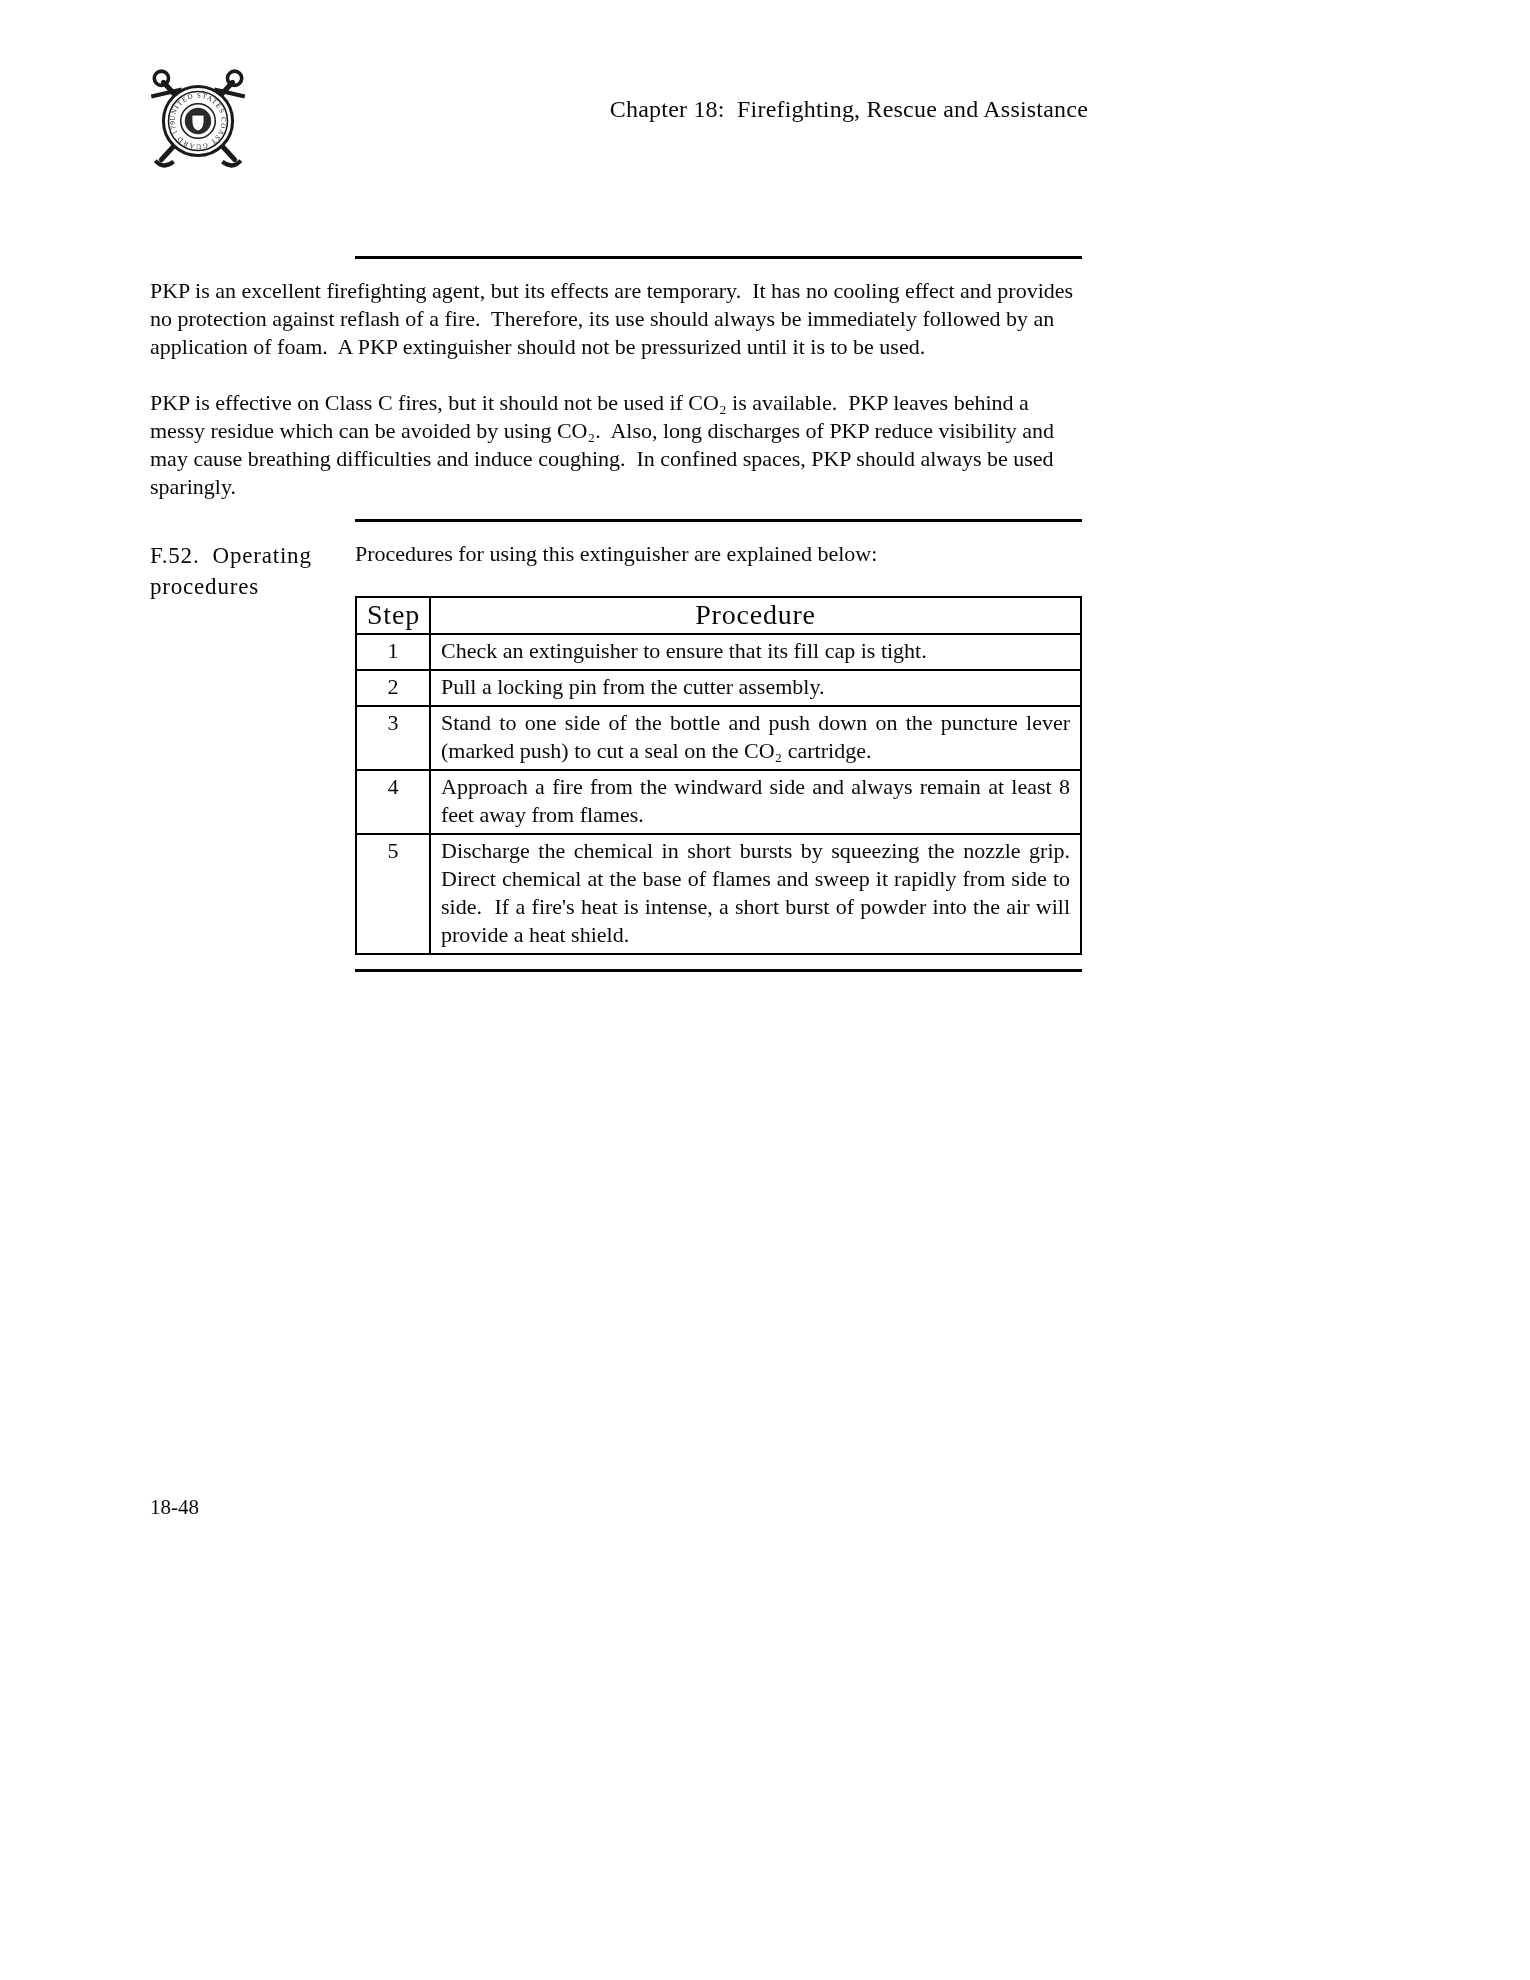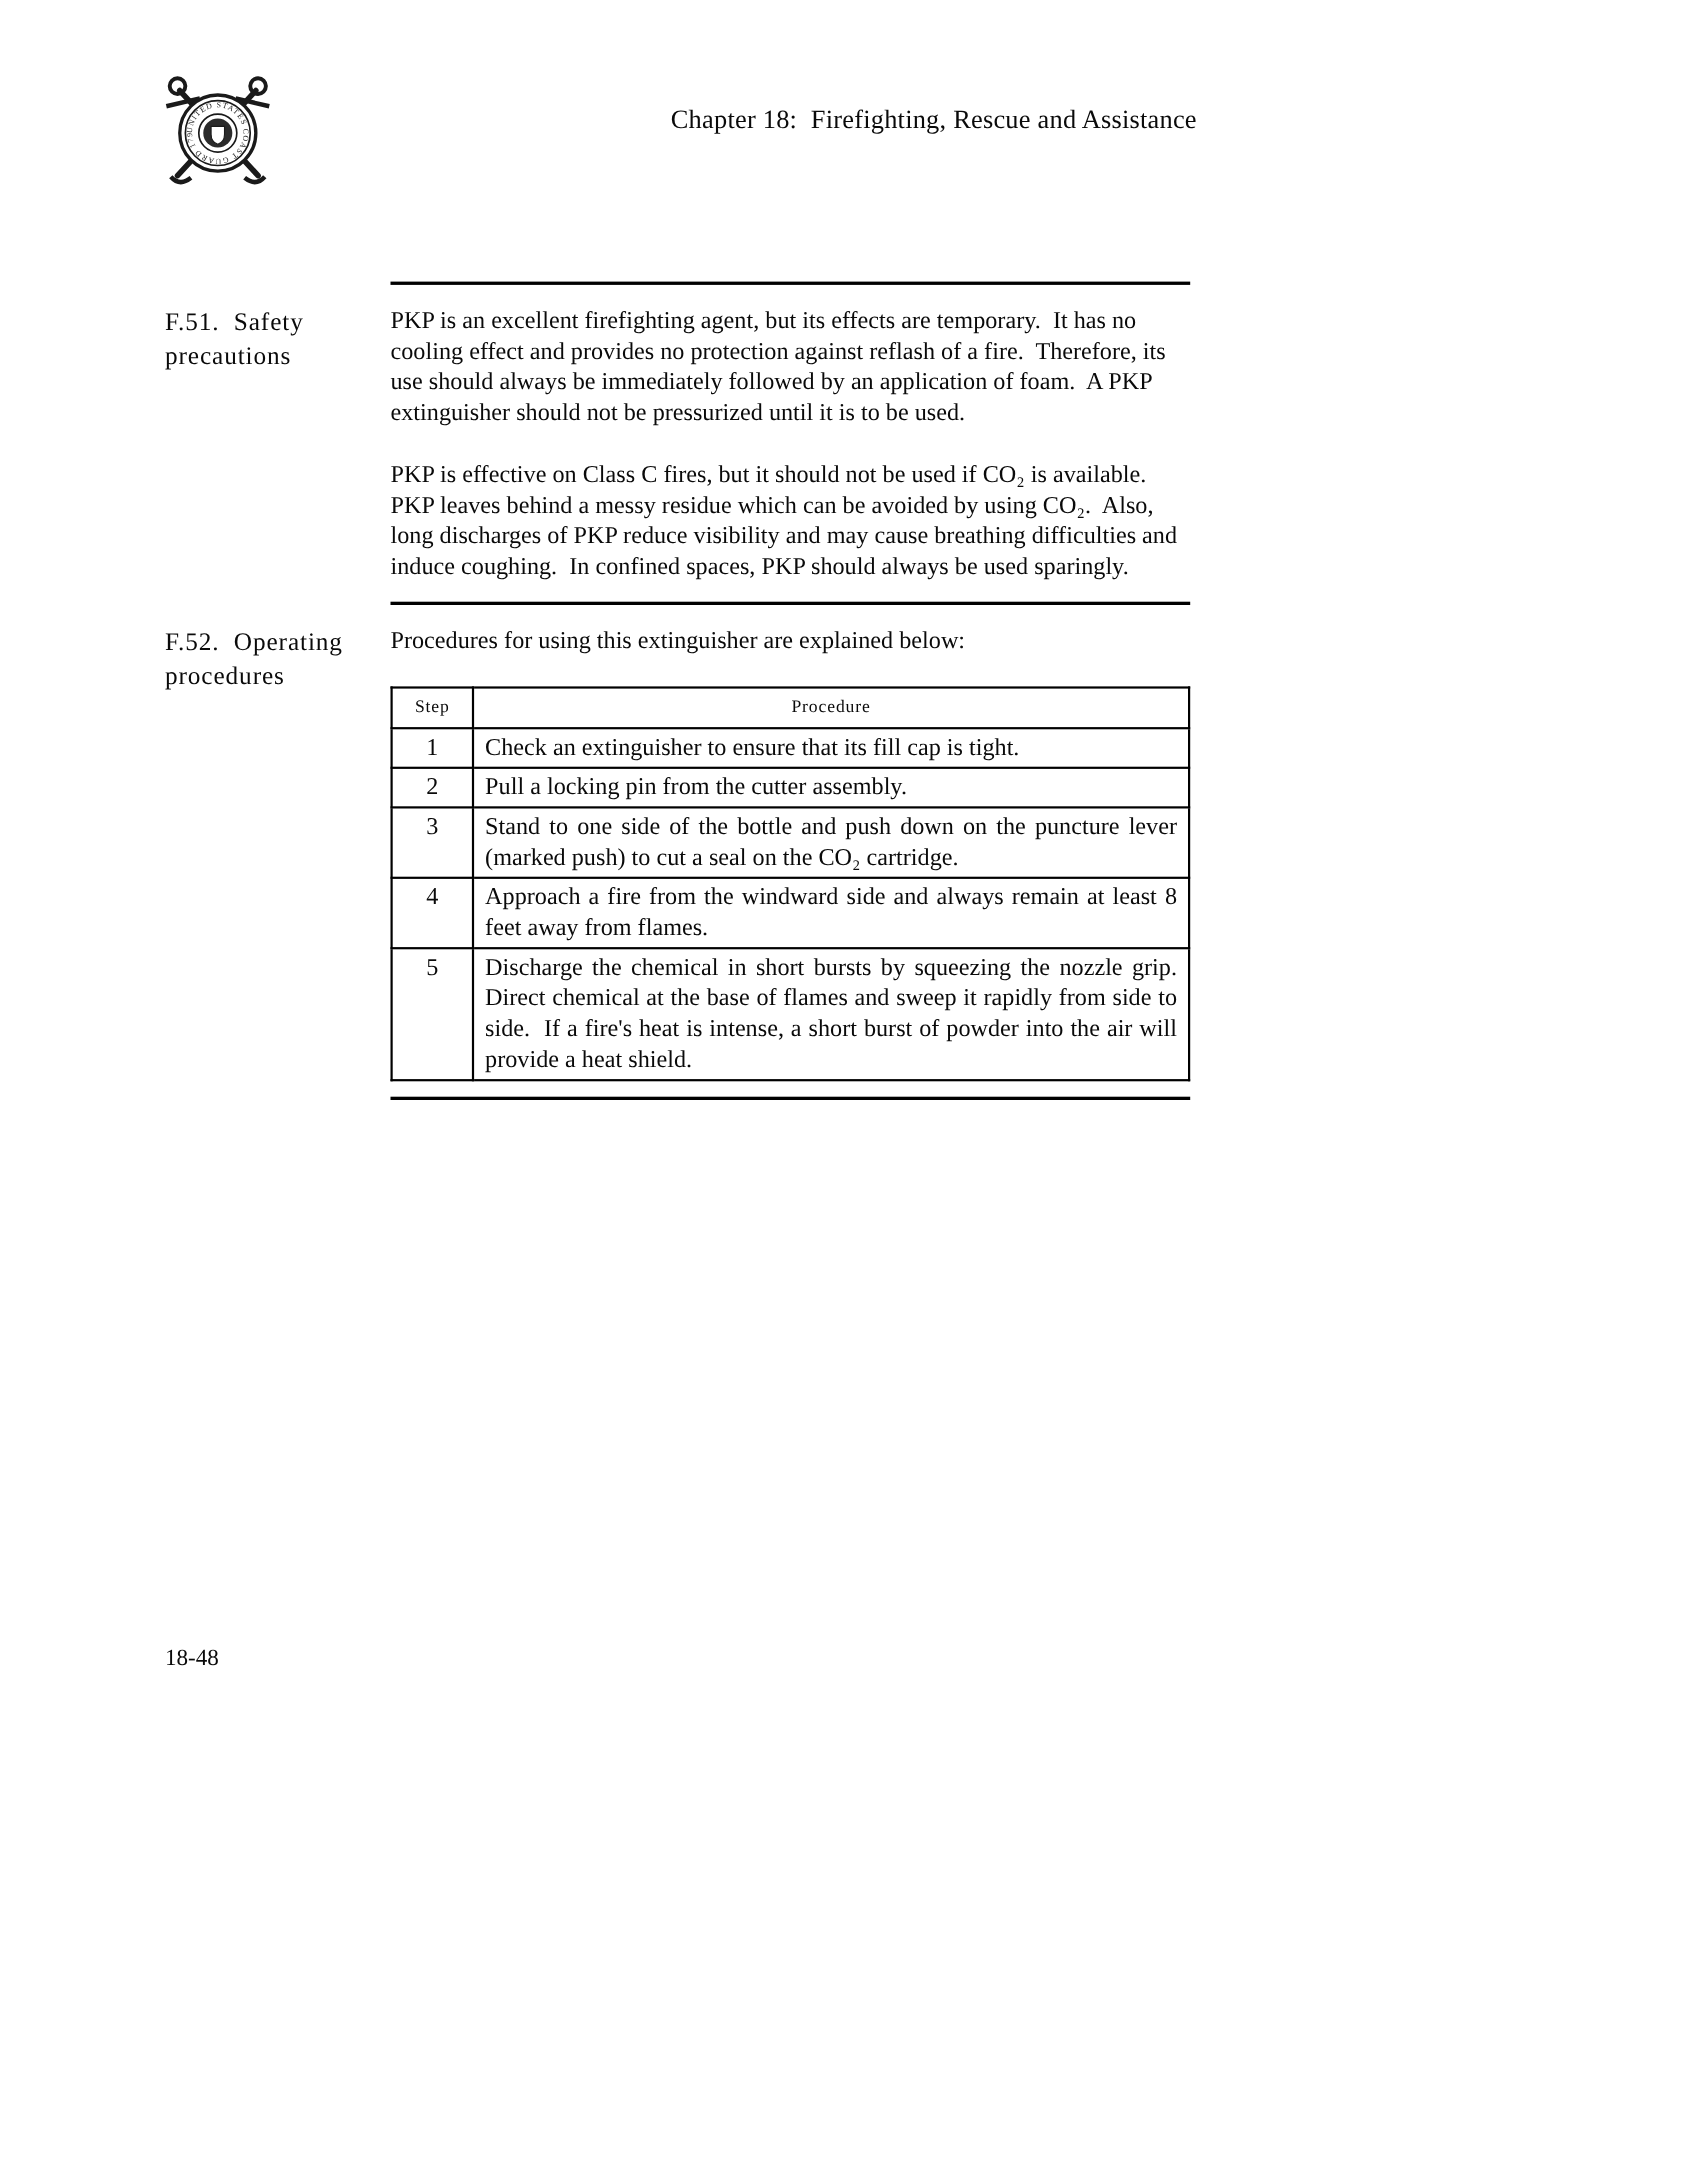--- a/index.html
+++ b/index.html
@@ -84,21 +84,21 @@
   table.procedure-table th,
   table.procedure-table td {
     border: 2px solid #000;
     padding: 2px 10px 4px 10px;
     font-size: 22px;
     line-height: 28px;
     vertical-align: top;
   }
   table.procedure-table th {
     font-weight: normal;
-    font-size: 16px;
+    font-size: 28px;
     letter-spacing: 0.8px;
     padding-top: 3px;
   }
   col.step-col { width: 74px; }
   td.step-cell { text-align: center; }
   td.procedure-cell {
     text-align: justify;
     white-space: pre-wrap;
   }
   .rule.table-bottom {
@@ -152,21 +152,20 @@
     </svg>
   </div>
 
   <div class="chapter-header">Chapter 18:  Firefighting, Rescue and Assistance</div>
 
   <div class="content">
 
     <div class="rule"></div>
 
     <div class="section">
-      <div class="section-label">F.51.  Safety precautions</div>
       <div class="section-body">
         <p>PKP is an excellent firefighting agent, but its effects are temporary.  It has no cooling effect and provides no protection against reflash of a fire.  Therefore, its use should always be immediately followed by an application of foam.  A PKP extinguisher should not be pressurized until it is to be used.</p>
         <p>PKP is effective on Class C fires, but it should not be used if CO₂ is available.  PKP leaves behind a messy residue which can be avoided by using CO₂.  Also, long discharges of PKP reduce visibility and may cause breathing difficulties and induce coughing.  In confined spaces, PKP should always be used sparingly.</p>
       </div>
     </div>
 
     <div class="rule mid"></div>
 
     <div class="section">
       <div class="section-label">F.52.  Operating procedures</div>

